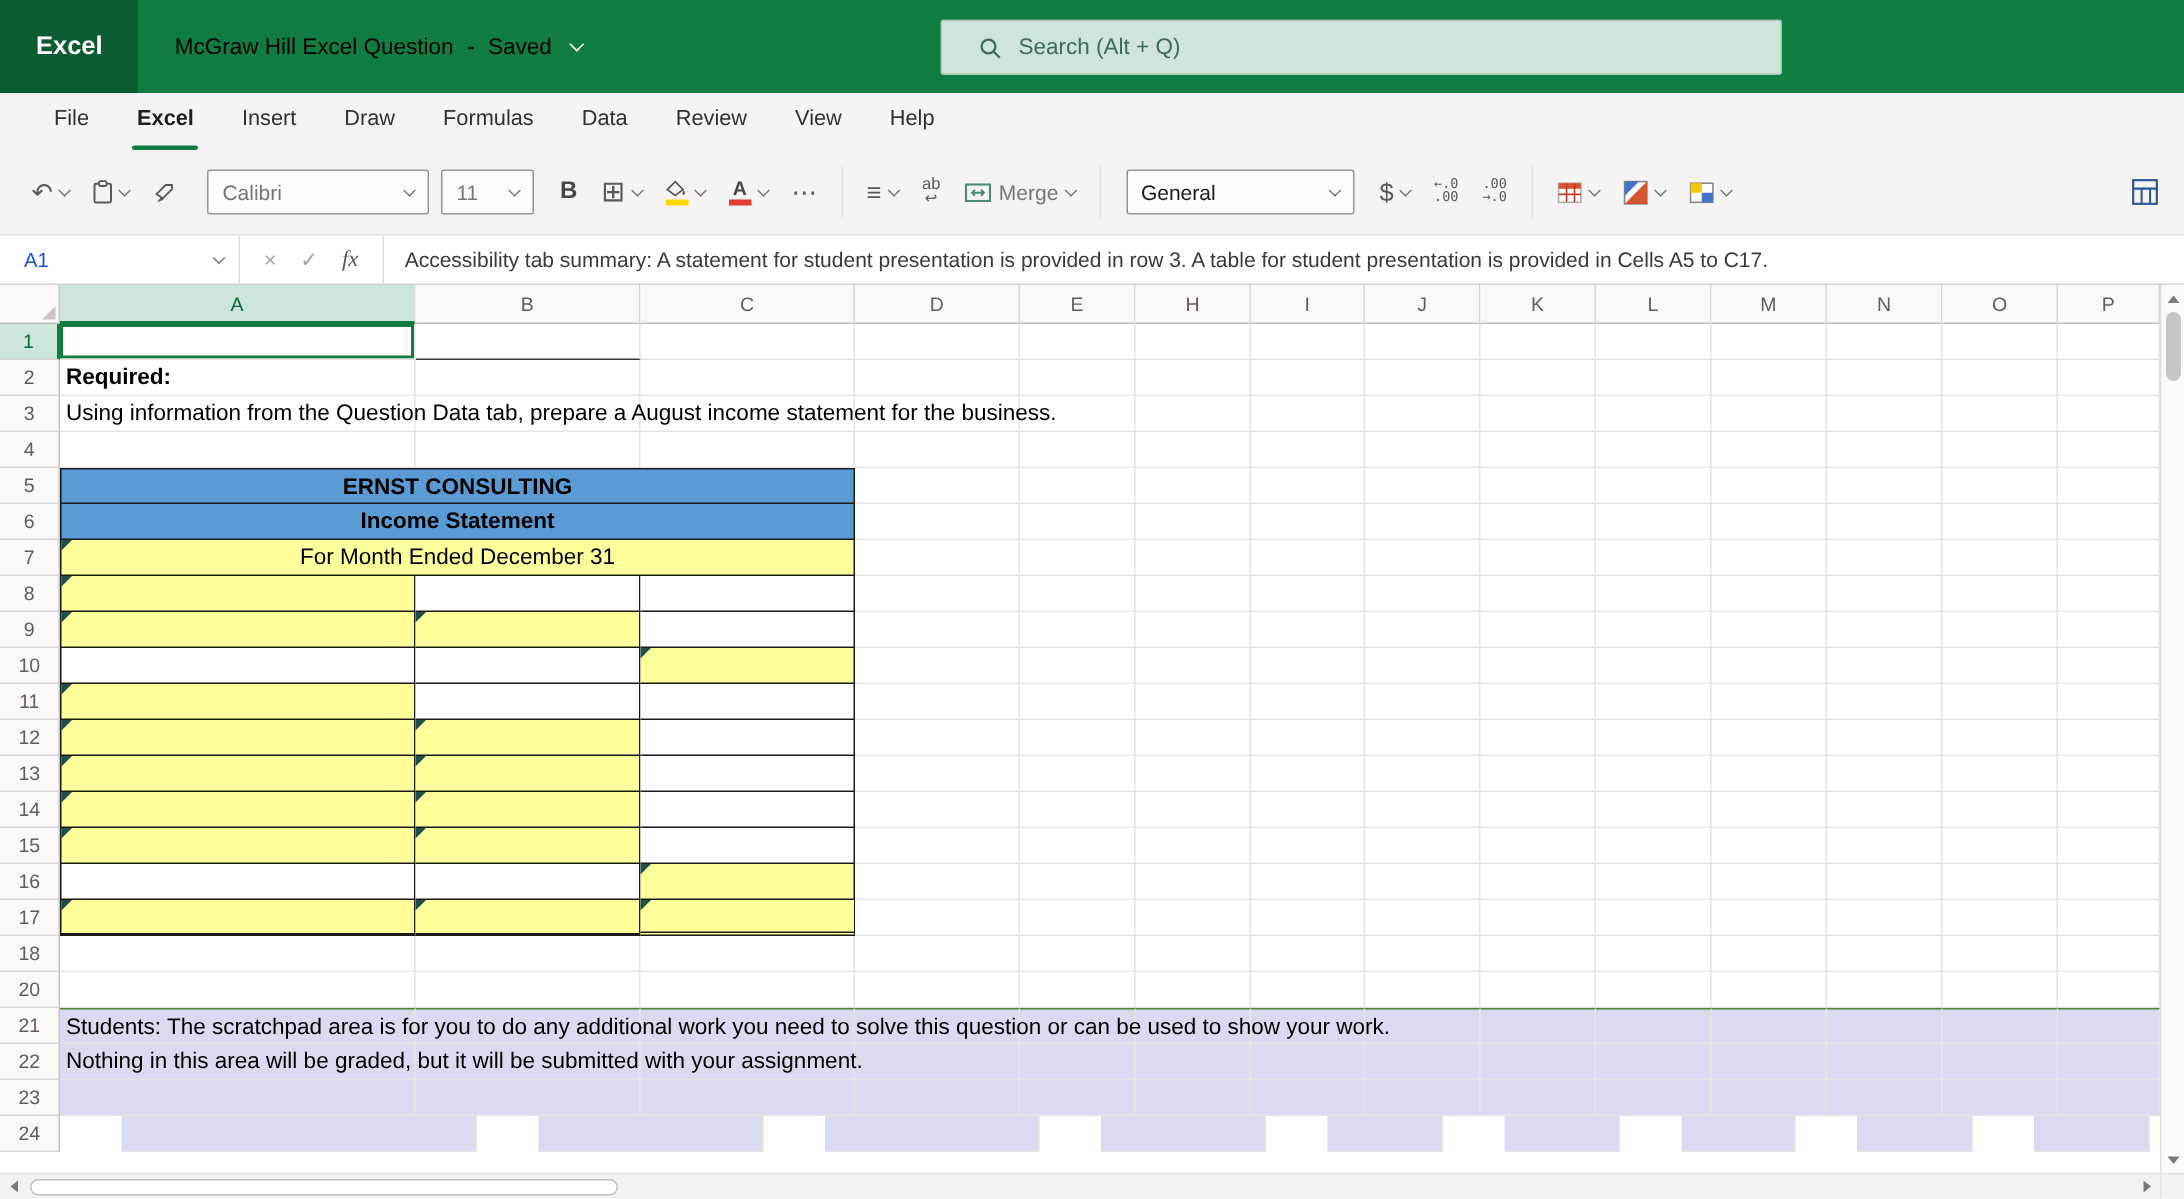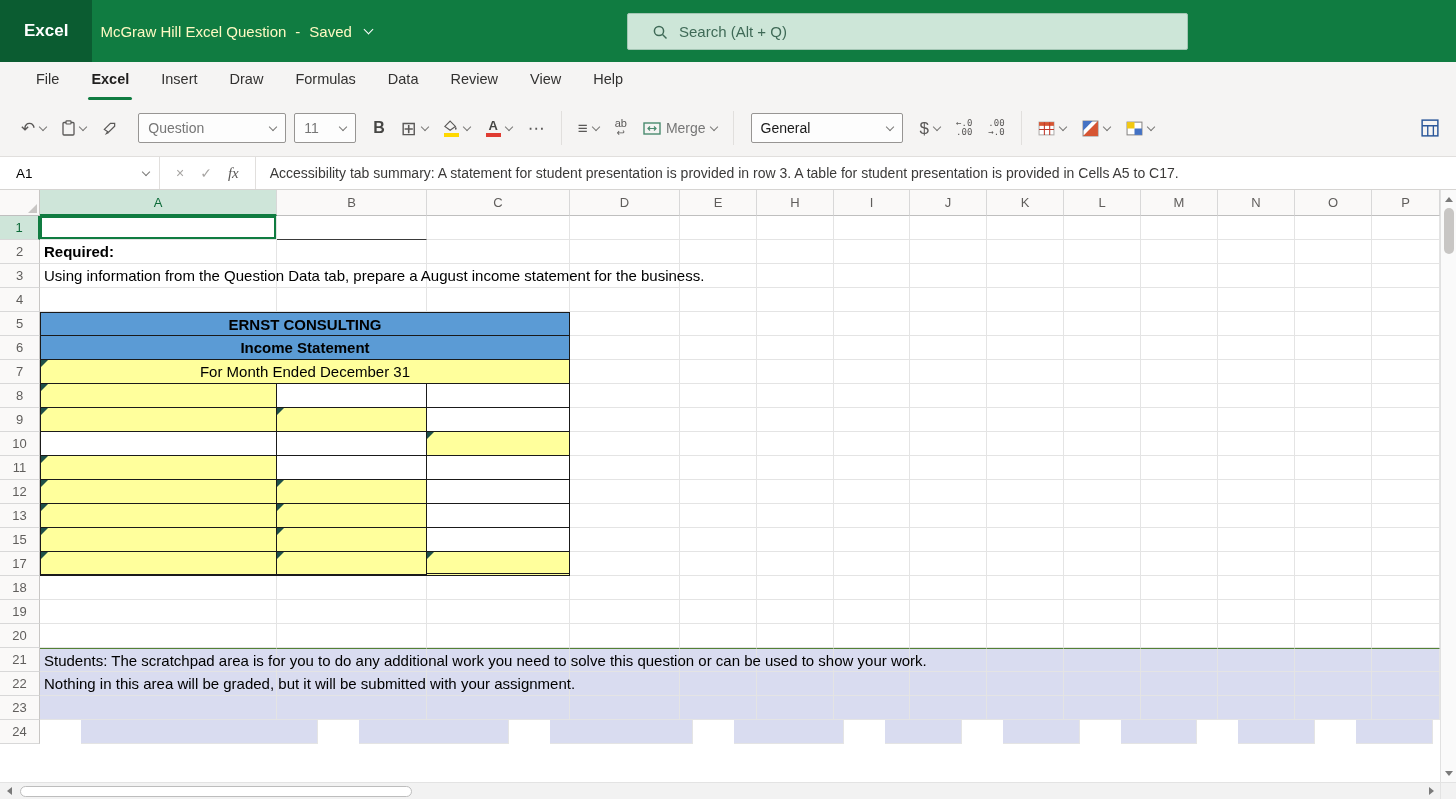--- a/index.html
+++ b/index.html
@@ -3,21 +3,21 @@
 <meta charset="utf-8">
 <style>
   * { box-sizing: border-box; margin: 0; padding: 0; }
   html,body { width:1456px; height:799px; overflow:hidden; }
   body { font-family:"Liberation Sans", sans-serif; background:#fff; }
   .app { width:1456px; height:799px; display:flex; flex-direction:column; overflow:hidden; position:relative; }
 
   
   .titlebar { flex:0 0 62px; background:var(--brand-green,#107C41); display:flex; align-items:center; position:relative; }
   .app-badge { background:var(--titlebar-dark,#0B5C31); color:#fff; font-weight:bold; font-size:17px; height:62px; padding:0 24px; display:flex; align-items:center; }
-  .doc-title { color:#fef9c3; font-size:15px; margin-left:8px; display:flex; align-items:center; gap:9px; cursor:pointer; }
+  .doc-title { color:#000000; font-size:15px; margin-left:24px; display:flex; align-items:center; gap:9px; cursor:pointer; }
   .chev-w { width:7px; height:7px; border-right:1.4px solid #fff; border-bottom:1.4px solid #fff; transform:rotate(45deg); display:inline-block; margin-top:-4px; margin-left:4px; }
   .search { position:absolute; left:627px; top:13px; width:561px; height:37px; background:var(--search-bg,#CDE6D8); border:1px solid #A3C6B4; border-radius:2px; display:flex; align-items:center; padding-left:24px; gap:11px; color:#3F6A57; font-size:15px; cursor:text; }
 
   
   .tabs { flex:0 0 38px; background:#F5F4F3; display:flex; align-items:stretch; padding-left:20px; }
   .tab { padding:9px 16px 0; font-size:14.5px; color:#323130; position:relative; cursor:pointer; }
   .tab.active { font-weight:700; color:#201F1E; }
   .tab.active::after { content:''; position:absolute; left:13px; right:13px; bottom:0; height:3px; border-radius:2px; background:var(--brand-green,#107C41); }
 
   
@@ -39,21 +39,21 @@
   .cbar.fill { background:var(--fill-swatch,#FFD800); }
   .cbar.font { background:var(--fontcolor-swatch,#E03C32); }
   .wrapicon { display:flex; flex-direction:column; align-items:center; font-size:11px; line-height:10px; color:#5A5857; }
   .wrapicon .wrap-arrow { font-size:10px; }
   .numstack { display:flex; flex-direction:column; align-items:center; font-family:"DejaVu Sans Mono",monospace; font-size:9px; line-height:9px; color:#5A5857; }
   .tlabel { font-size:14px; color:#767676; }
   .svgwrap { display:flex; align-items:center; }
 
   
   .formula-bar { flex:0 0 34px; background:#fff; border-top:1px solid #E1DFDD; border-bottom:1px solid #D6D4D2; display:flex; align-items:stretch; }
-  .name-box { width:152px; margin-left:8px; display:flex; align-items:center; justify-content:space-between; padding:0 10px 0 8px; font-size:13.5px; color:#000000; border-right:1px solid #E1DFDD; cursor:pointer; }
+  .name-box { width:152px; margin-left:8px; display:flex; align-items:center; justify-content:space-between; padding:0 10px 0 8px; font-size:13.5px; color:#1d4ed8; border-right:1px solid #E1DFDD; cursor:pointer; }
   .fbtns { display:flex; align-items:center; gap:16px; padding:0 16px; border-right:1px solid #E1DFDD; }
   .fbtn { color:#A6A4A2; font-size:14px; cursor:pointer; }
   .fxlbl { font-family:"Liberation Serif",serif; font-style:italic; font-size:15px; color:#5A5857; cursor:pointer; }
   .fx-content { display:flex; align-items:center; padding-left:14px; font-size:14px; color:#3B3A39; white-space:nowrap; overflow:hidden; flex:1; }
 
   
   .grid-wrap { flex:1; display:flex; overflow:hidden; }
   .sheet { width:1440px; overflow:hidden; background:#fff; }
   .srow { display:flex; height:24px; }
   .srow.headrow { height:26px; }
@@ -151,21 +151,21 @@
     </div>
     <div class="tbtn">
       <span class="svgwrap">
         <svg width="15" height="15" viewBox="0 0 16 16">
             <path d="M2.5 9 L9 2.5 L13.5 2.5 L13.5 5.5 L7 12 Z" fill="none" stroke="#5A5857" stroke-width="1.3"></path>
             <path d="M5.5 11 L3 15 L7.5 12.8 Z" fill="#5A5857"></path>
           </svg>
       </span>
     </div>
     <div class="combo font-name">
-      <span>Question</span>
+      <span>Calibri</span>
       <span class="chev-s"></span>
     </div>
     <div class="combo font-size">
       <span>11</span>
       <span class="chev-s"></span>
     </div>
     <div class="tbtn boldbtn">
       <span>B</span>
     </div>
     <div class="tbtn">
@@ -529,72 +529,89 @@
           <div class="cell" style="width: 76px;"></div>
           <div class="cell" style="width: 77px;"></div>
           <div class="cell" style="width: 77px;"></div>
           <div class="cell" style="width: 77px;"></div>
           <div class="cell" style="width: 77px;"></div>
           <div class="cell" style="width: 77px;"></div>
           <div class="cell" style="width: 77px;"></div>
           <div class="cell" style="width: 68px;"></div>
         </div>
         <div class="srow" style="height: 24px;">
+          <div class="rowhead">14</div>
+          <div class="cell input-yellow left-edge note" style="width: 237px;"></div>
+          <div class="cell input-yellow note" style="width: 150px;"></div>
+          <div class="cell input-white" style="width: 143px;"></div>
+          <div class="cell" style="width: 110px;"></div>
+          <div class="cell" style="width: 77px;"></div>
+          <div class="cell" style="width: 77px;"></div>
+          <div class="cell" style="width: 76px;"></div>
+          <div class="cell" style="width: 77px;"></div>
+          <div class="cell" style="width: 77px;"></div>
+          <div class="cell" style="width: 77px;"></div>
+          <div class="cell" style="width: 77px;"></div>
+          <div class="cell" style="width: 77px;"></div>
+          <div class="cell" style="width: 77px;"></div>
+          <div class="cell" style="width: 68px;"></div>
+        </div>
+        <div class="srow" style="height: 24px;">
           <div class="rowhead">15</div>
           <div class="cell input-yellow left-edge note" style="width: 237px;"></div>
           <div class="cell input-yellow note" style="width: 150px;"></div>
           <div class="cell input-white" style="width: 143px;"></div>
           <div class="cell" style="width: 110px;"></div>
           <div class="cell" style="width: 77px;"></div>
           <div class="cell" style="width: 77px;"></div>
           <div class="cell" style="width: 76px;"></div>
           <div class="cell" style="width: 77px;"></div>
           <div class="cell" style="width: 77px;"></div>
           <div class="cell" style="width: 77px;"></div>
           <div class="cell" style="width: 77px;"></div>
           <div class="cell" style="width: 77px;"></div>
           <div class="cell" style="width: 77px;"></div>
           <div class="cell" style="width: 68px;"></div>
         </div>
         <div class="srow" style="height: 24px;">
+          <div class="rowhead">16</div>
+          <div class="cell input-white left-edge" style="width: 237px;"></div>
+          <div class="cell input-white" style="width: 150px;"></div>
+          <div class="cell input-yellow note" style="width: 143px;"></div>
+          <div class="cell" style="width: 110px;"></div>
+          <div class="cell" style="width: 77px;"></div>
+          <div class="cell" style="width: 77px;"></div>
+          <div class="cell" style="width: 76px;"></div>
+          <div class="cell" style="width: 77px;"></div>
+          <div class="cell" style="width: 77px;"></div>
+          <div class="cell" style="width: 77px;"></div>
+          <div class="cell" style="width: 77px;"></div>
+          <div class="cell" style="width: 77px;"></div>
+          <div class="cell" style="width: 77px;"></div>
+          <div class="cell" style="width: 68px;"></div>
+        </div>
+        <div class="srow" style="height: 24px;">
           <div class="rowhead">17</div>
           <div class="cell input-yellow left-edge note bottom-thick" style="width: 237px;"></div>
           <div class="cell input-yellow note bottom-thick" style="width: 150px;"></div>
           <div class="cell input-yellow note bottom-double" style="width: 143px;"></div>
           <div class="cell" style="width: 110px;"></div>
           <div class="cell" style="width: 77px;"></div>
           <div class="cell" style="width: 77px;"></div>
           <div class="cell" style="width: 76px;"></div>
           <div class="cell" style="width: 77px;"></div>
           <div class="cell" style="width: 77px;"></div>
           <div class="cell" style="width: 77px;"></div>
           <div class="cell" style="width: 77px;"></div>
           <div class="cell" style="width: 77px;"></div>
           <div class="cell" style="width: 77px;"></div>
           <div class="cell" style="width: 68px;"></div>
         </div>
         <div class="srow" style="height: 24px;">
           <div class="rowhead">18</div>
-          <div class="cell" style="width: 237px;"></div>
-          <div class="cell" style="width: 150px;"></div>
-          <div class="cell" style="width: 143px;"></div>
-          <div class="cell" style="width: 110px;"></div>
-          <div class="cell" style="width: 77px;"></div>
-          <div class="cell" style="width: 77px;"></div>
-          <div class="cell" style="width: 76px;"></div>
-          <div class="cell" style="width: 77px;"></div>
-          <div class="cell" style="width: 77px;"></div>
-          <div class="cell" style="width: 77px;"></div>
-          <div class="cell" style="width: 77px;"></div>
-          <div class="cell" style="width: 77px;"></div>
-          <div class="cell" style="width: 77px;"></div>
-          <div class="cell" style="width: 68px;"></div>
-        </div>
-        <div class="srow" style="height: 24px;">
-          <div class="rowhead">19</div>
           <div class="cell" style="width: 237px;"></div>
           <div class="cell" style="width: 150px;"></div>
           <div class="cell" style="width: 143px;"></div>
           <div class="cell" style="width: 110px;"></div>
           <div class="cell" style="width: 77px;"></div>
           <div class="cell" style="width: 77px;"></div>
           <div class="cell" style="width: 76px;"></div>
           <div class="cell" style="width: 77px;"></div>
           <div class="cell" style="width: 77px;"></div>
           <div class="cell" style="width: 77px;"></div>

